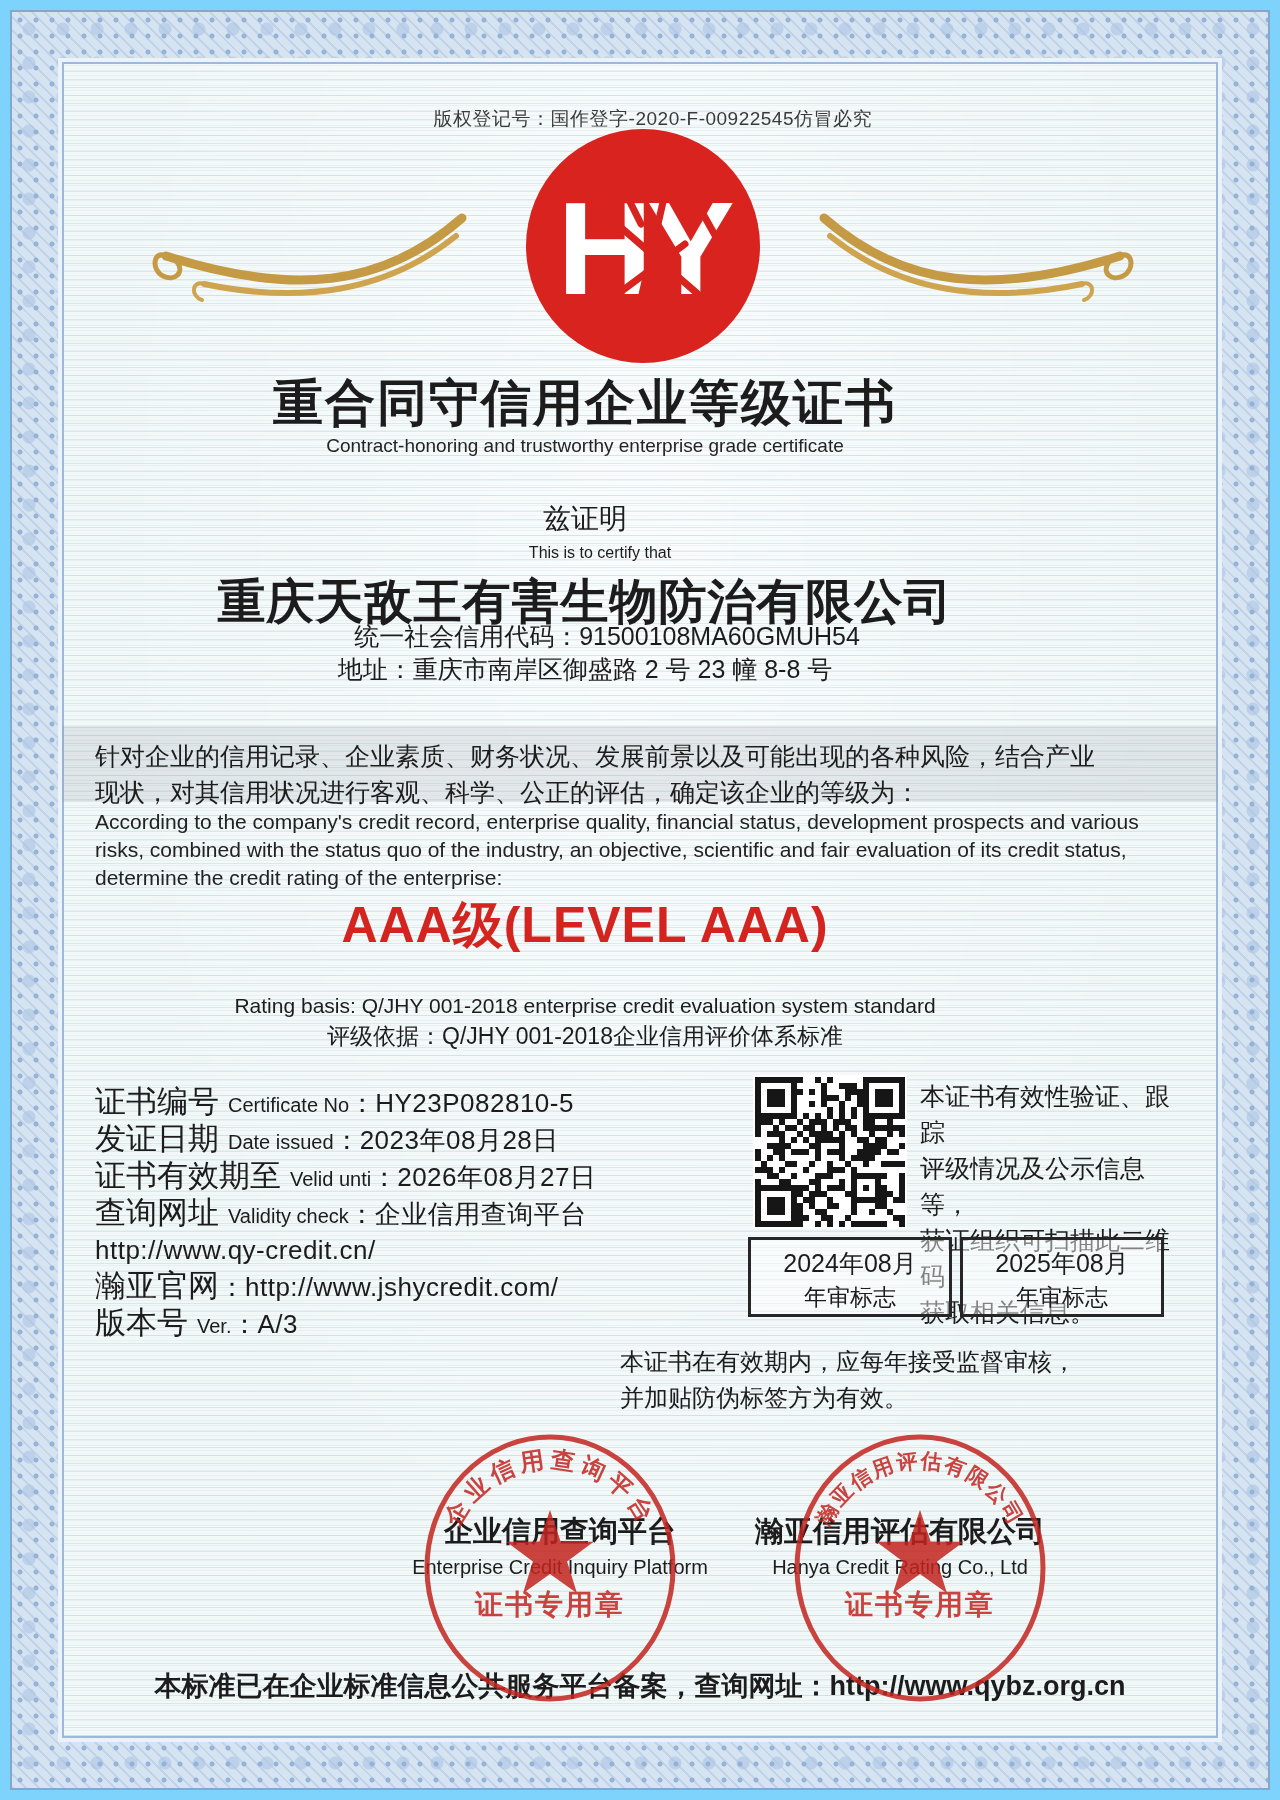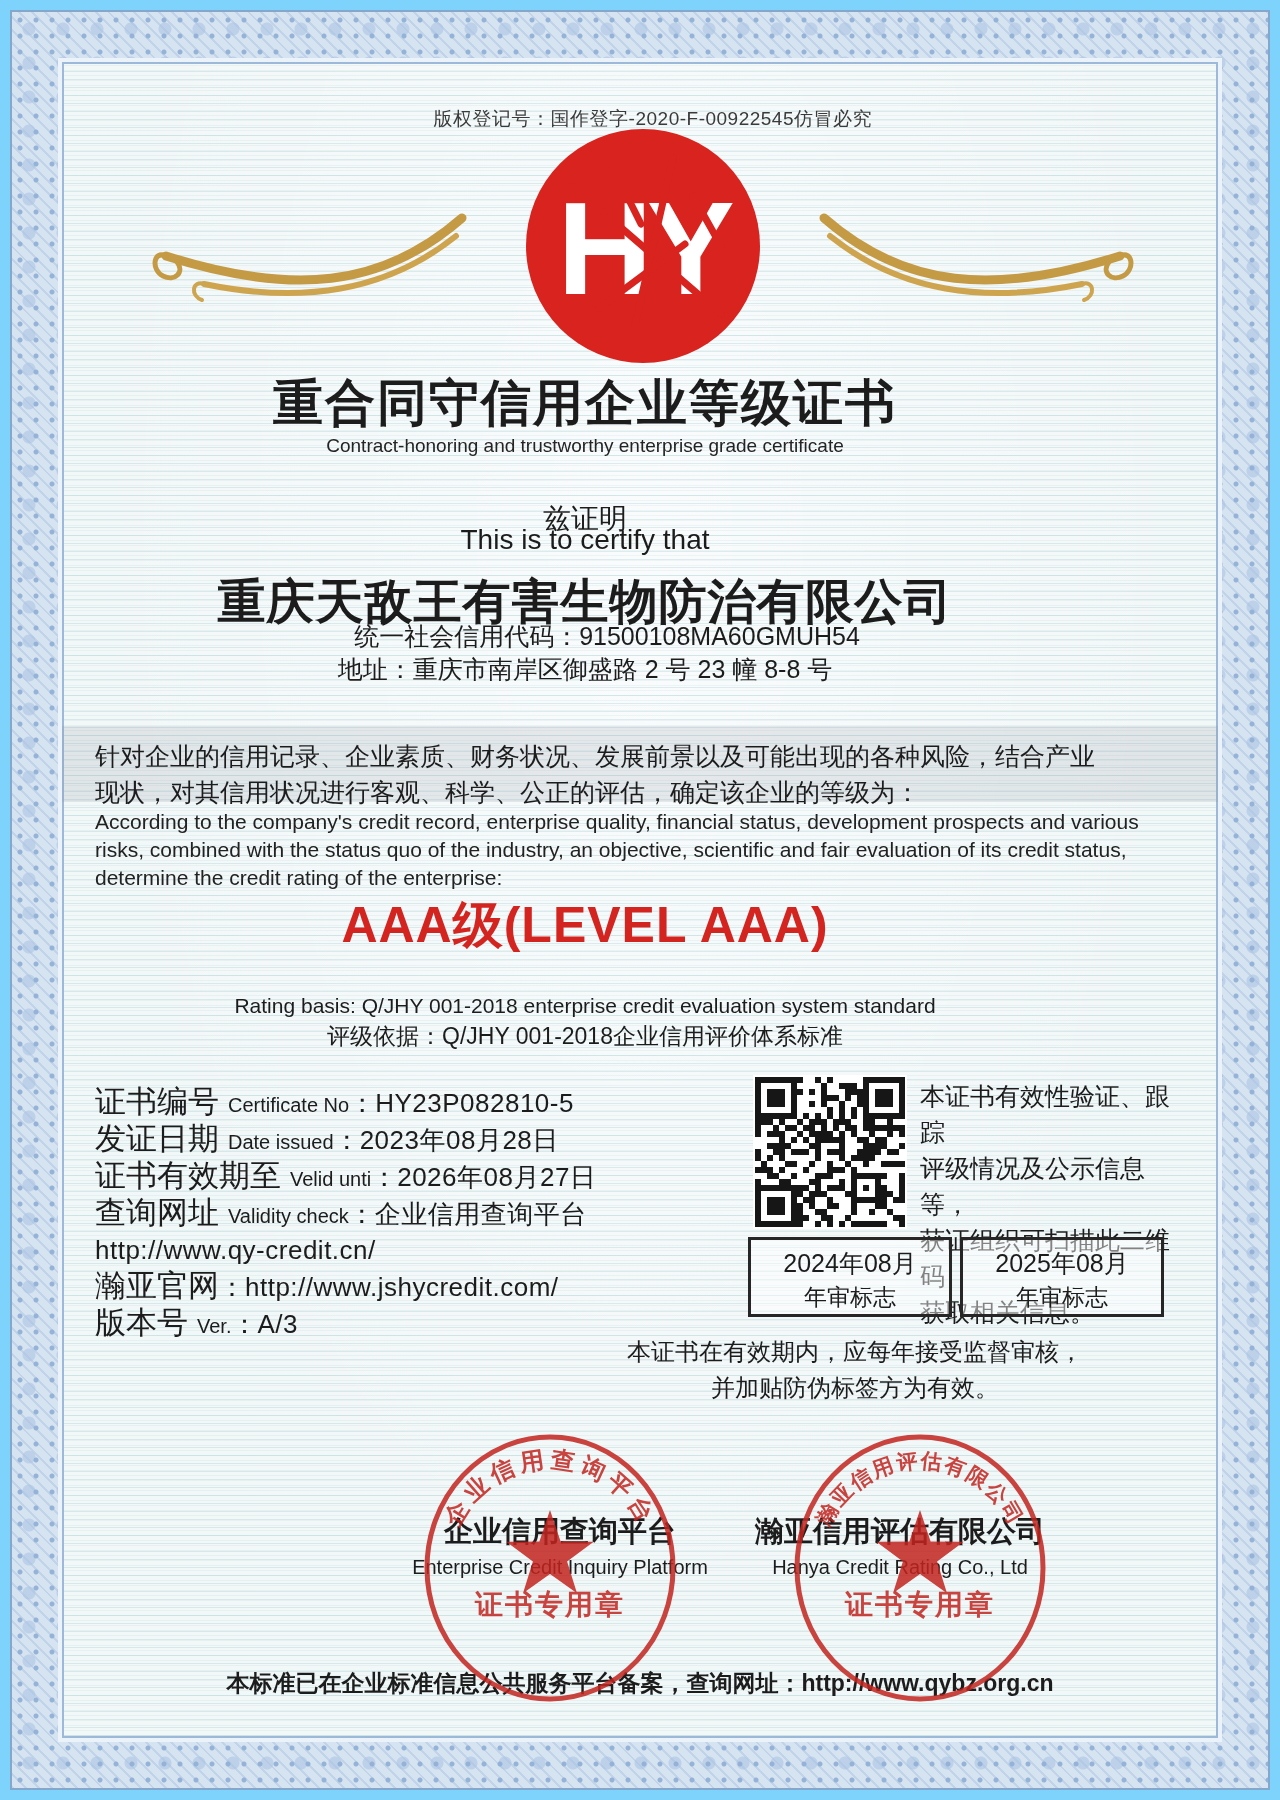--- a/index.html
+++ b/index.html
@@ -23,21 +23,21 @@
   .abs{position:absolute;}
   .ctr{left:0;width:1170px;text-align:center;}
   .copyright{top:106px;left:0;width:872px;text-align:right;font-size:19px;color:#3a3a3a;letter-spacing:.5px;}
   .logo{left:523px;top:126px;width:240px;height:240px;}
   .flourish{top:192px;width:320px;height:120px;}
   .fl-left{left:150px;}
   .fl-right{left:816px;transform:scaleX(-1);}
   .title-cn{top:370px;font-size:50px;font-weight:700;letter-spacing:2px;}
   .title-en{top:435px;font-size:19px;color:#242424;}
   .intro-cn{top:500px;font-size:28px;}
-  .intro-en{top:524px;font-size:28px;}
+  .intro-en{top:544px;font-size:16px;padding-left:15px;}
   .company{top:570px;font-size:48px;font-weight:800;letter-spacing:1px;}
   .code-line{top:620px;font-size:25px;margin-left:22px;}
   .addr-line{top:653px;font-size:25px;}
   .bodyln{left:95px;width:1060px;text-align:left;}
   .cnln{font-size:25px;}
   .enln{font-size:21px;color:#222;}
   .b1{top:740px;}.b2{top:776px;}.b3{top:810px;}.b4{top:838px;}.b5{top:866px;}
   .rating{top:892px;font-size:50px;font-weight:800;letter-spacing:1px;}
   .basis-cn{top:980px;font-size:23px;margin-top:41px;}
   .basis-en{top:994px;font-size:21px;}
@@ -46,31 +46,31 @@
   .d-cn{font-size:31px;}
   .d-en{font-size:20px;margin-left:9px;margin-top:37px;}
   .d-sep{font-size:26px;}
   .d-val{font-size:26px;letter-spacing:.5px;}
   .qr{left:753px;top:1075px;width:154px;height:154px;}
   .qr-info{left:920px;top:1078px;width:270px;text-align:left;font-size:25px;line-height:36px;}
   .audit-box{top:1237px;width:198px;height:74px;border:3px solid #262626;background:rgba(255,255,255,.45);text-align:center;}
   .ab1{left:748px;}.ab2{left:960px;}
   .ab-date{font-size:25px;margin-top:7px;}
   .ab-label{font-size:23px;margin-top:2px;}
-  .note{left:620px;width:470px;text-align:center;font-size:24px;}
+  .note{left:620px;width:470px;font-size:24px;margin-top:10px;}
   .n1{top:1336px;}.n2{top:1372px;}
   .seal{top:1428px;width:264px;height:280px;z-index:3;pointer-events:none;}
   .seal-l{left:418px;}
   .seal-r{left:788px;}
   .orgtxt{width:400px;text-align:center;z-index:2;}
   .org-cn{top:1512px;font-size:29px;font-weight:700;}
   .org-en{top:1556px;font-size:20px;}
   .col-l{left:360px;}
   .col-r{left:700px;}
-  .footer{top:1668px;left:0;width:1280px;text-align:center;font-size:23px;font-weight:700;}
+  .footer{top:1668px;left:0;width:1280px;text-align:center;font-size:27px;font-weight:700;}
   .red{color:#d42420;}
 </style>
 </head>
 <body>
 
 <div class="page">
   <div class="border-band"></div>
   <div class="inner-page"></div>
   <div class="shade-band"></div>
 

